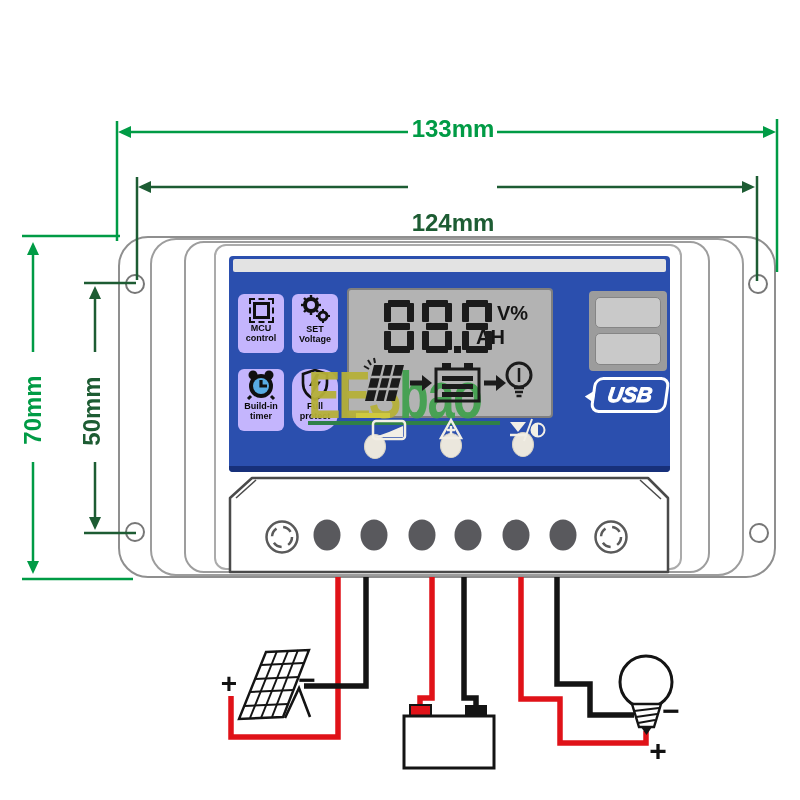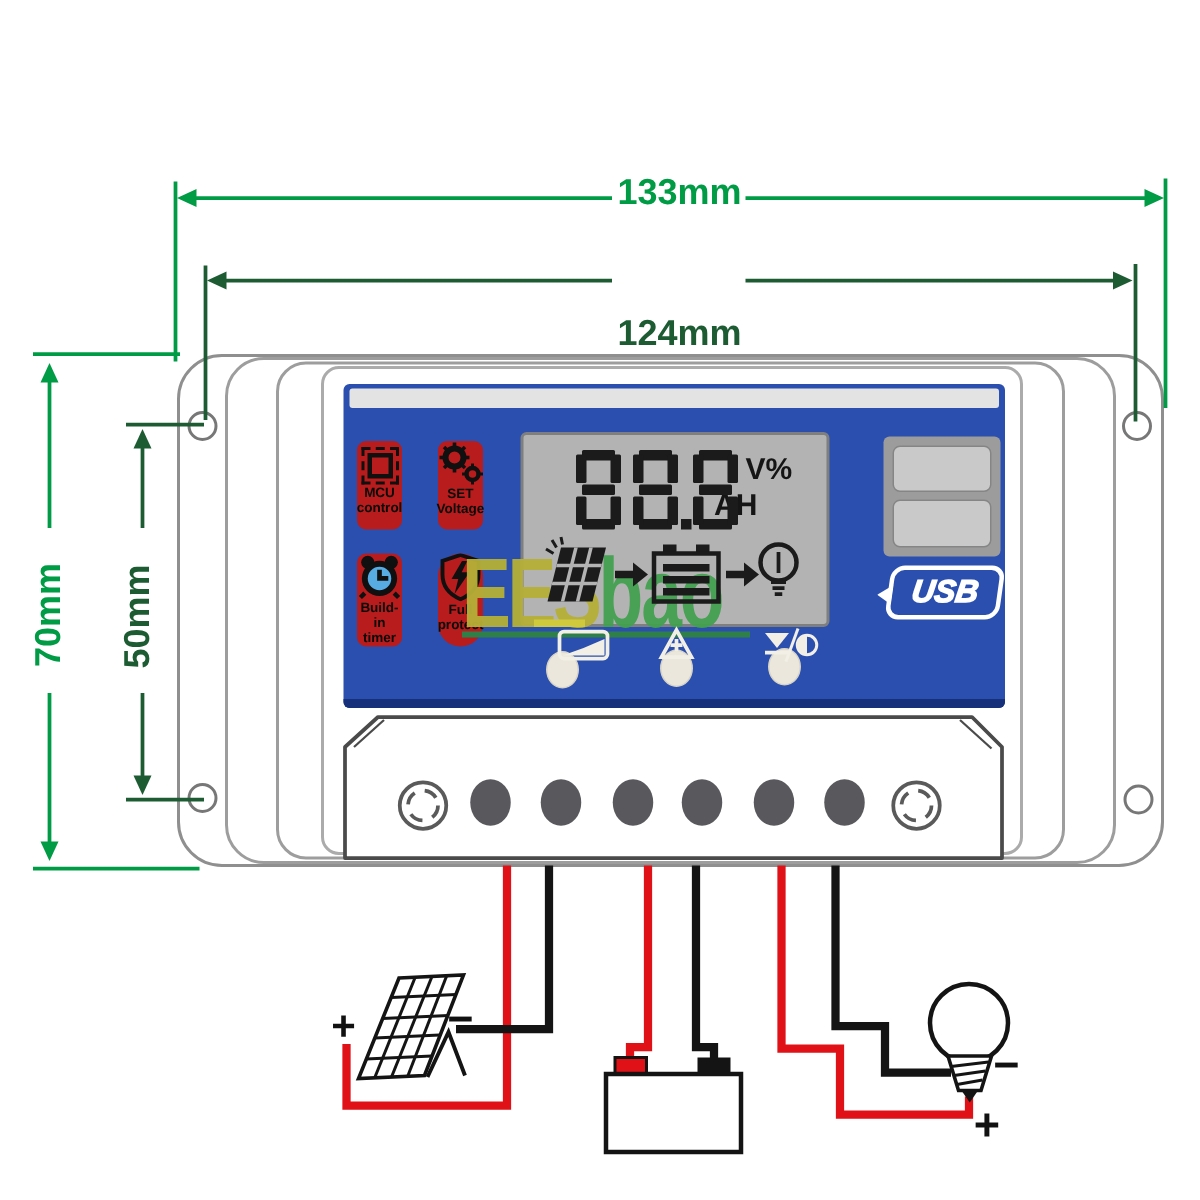--- a/index.html
+++ b/index.html
@@ -28,21 +28,21 @@
   .shell.face{left:214px;top:244px;width:468px;height:326px;border:2px solid #ababab;border-radius:12px;}
   .screw{position:absolute;width:20px;height:20px;border:2.5px solid #777;border-radius:50%;
          background:#fff;box-sizing:border-box;}
 
   
   .panel{position:absolute;left:229px;top:256px;width:441px;height:216px;background:#2b4fae;border-radius:4px;}
   .panel-strip{position:absolute;left:233px;top:259px;width:433px;height:13px;background:#e3e3e3;border-radius:2px;}
   .panel-bottom{position:absolute;left:229px;top:466px;width:441px;height:6px;background:#17307a;border-radius:0 0 4px 4px;}
 
   
-  .tile{position:absolute;width:30px;background:#b91c1c;border-radius:6px;
+  .tile{position:absolute;width:46px;background:#c4b5fd;border-radius:6px;
         display:flex;flex-direction:column;align-items:center;box-sizing:border-box;}
   .tile-label{font-size:9px;font-weight:700;color:#0a0a0a;text-align:center;
               line-height:1.1;white-space:pre-line;margin-top:1px;}
   .icon-stamp{width:25px;height:25px;border:2px dashed #101010;margin-top:4px;
               display:flex;align-items:center;justify-content:center;box-sizing:border-box;}
   .stamp-inner{width:11px;height:11px;border:3px solid #101010;}
 
   
   .lcd{position:absolute;left:347px;top:288px;width:206px;height:130px;background:#b3b3b3;
        border:2px solid #7f7f7f;border-radius:4px;box-sizing:border-box;}

